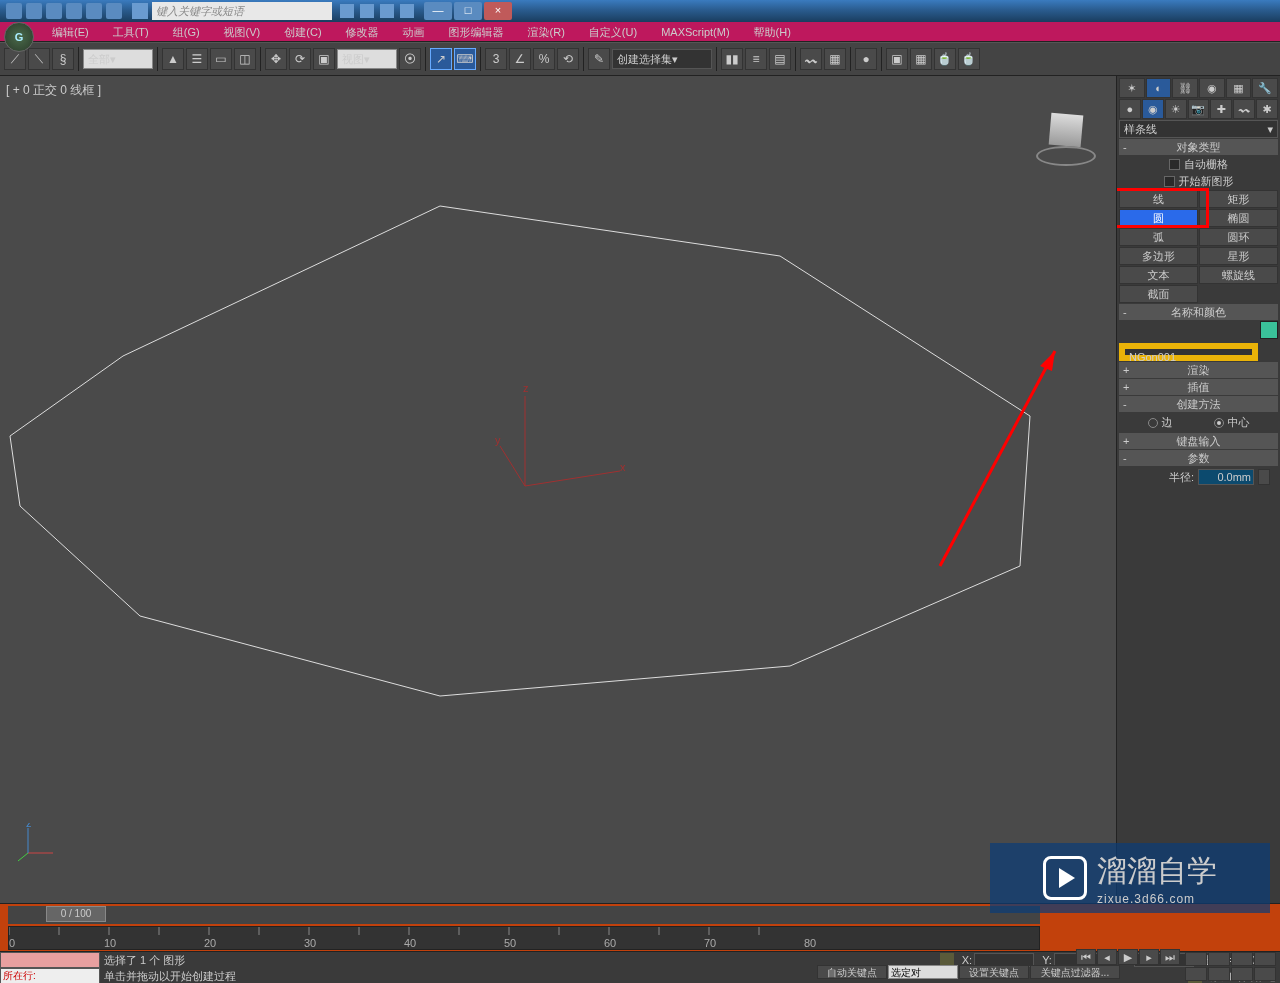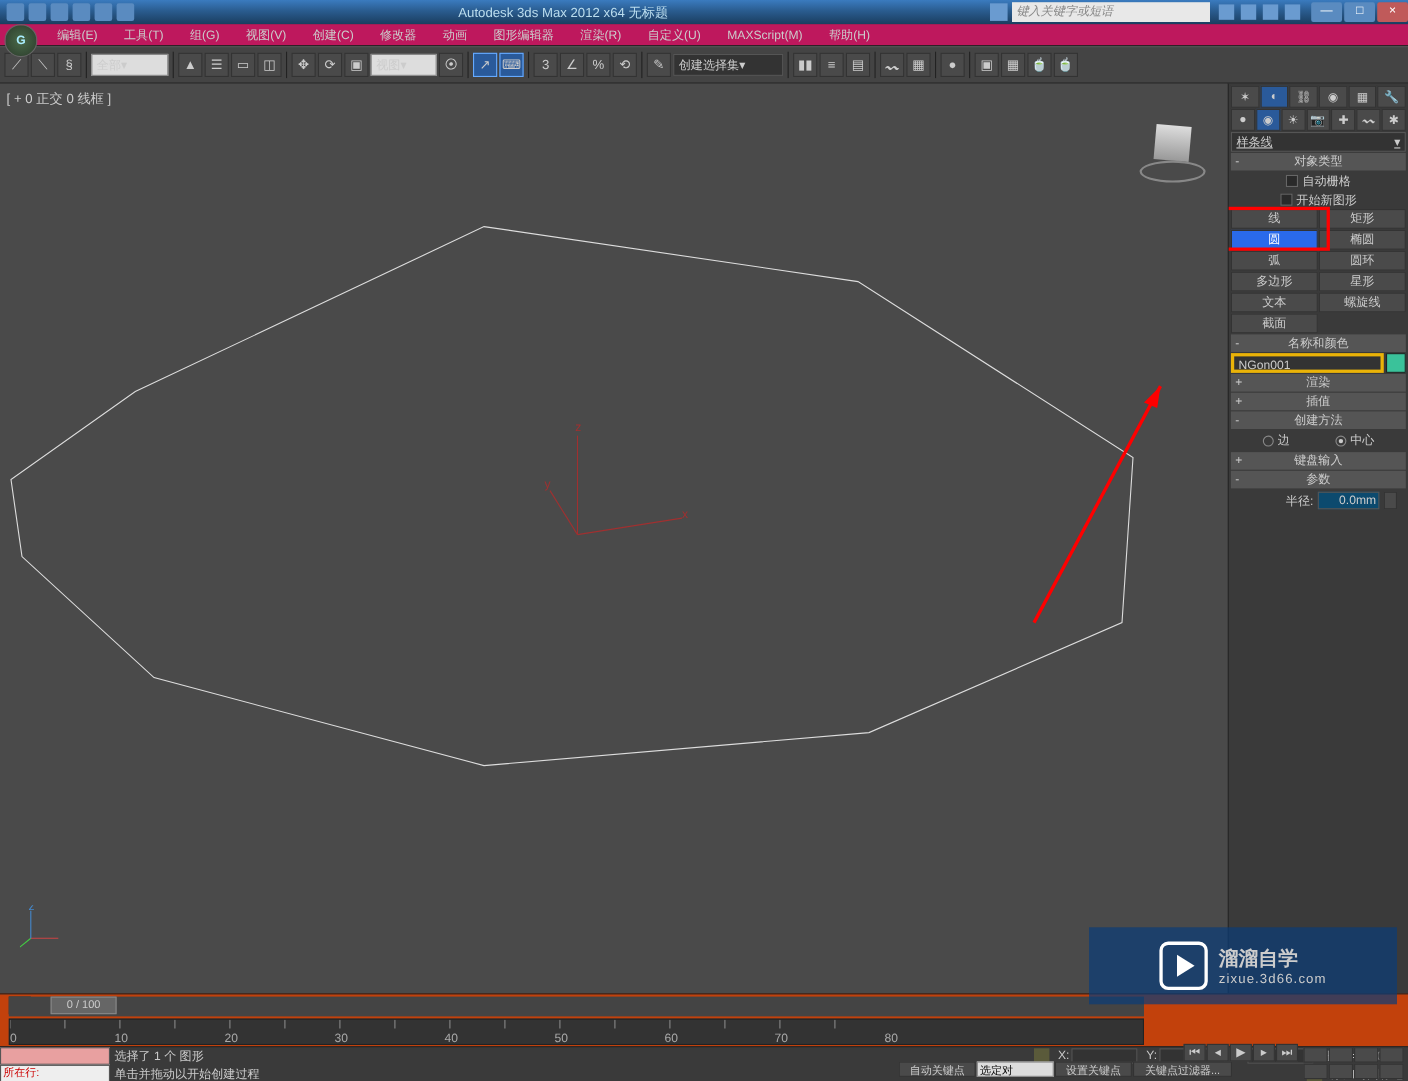--- a/index.html
+++ b/index.html
@@ -27,31 +27,31 @@
 .viewport { flex:1; background:#4a4a4a; position:relative; overflow:hidden; }
 .vp-label { position:absolute; top:6px; left:6px; color:#ccc; font-size:12px; }
 .viewcube { position:absolute; top:30px; right:20px; width:60px; height:60px; }
 .viewcube .ring { width:60px; height:20px; border:2px solid #888; border-radius:50%; position:absolute; bottom:0; }
 .viewcube .cube { width:32px; height:32px; background:linear-gradient(#ddd,#999); position:absolute; top:8px; left:14px; transform:rotate(5deg); }
 .axis-small { position:absolute; bottom:40px; left:18px; }
 .cmd-panel { width:164px; background:#3a3a3a; border-left:1px solid #222; display:flex; flex-direction:column; padding:2px; gap:1px; overflow:hidden; }
 .cp-tabs { display:flex; gap:1px; flex-wrap:wrap; }
 .cp-tab { flex:1; min-width:20px; height:20px; background:#4a4a4a; border:1px solid #333; display:flex;align-items:center;justify-content:center;}
 .cp-tab.sel { background:#2a5a9a; }
-.cp-drop { height:18px; background:#333; border:1px solid #555; display:flex; align-items:center; padding:0 4px; justify-content:space-between;text-decoration:underline; }
+.cp-drop { height:18px; background:#333; border:1px solid #555; display:flex; align-items:center; padding:0 4px; justify-content:space-between; }
 .rollup-hdr { height:16px; background:#555; text-align:center; line-height:16px; color:#ddd; position:relative; }
 .rollup-hdr .pm { position:absolute; left:4px; }
 .chk-row { display:flex; align-items:center; justify-content:center; gap:4px; height:16px; }
 .chk { width:11px; height:11px; background:#2a2a2a; border:1px solid #666; }
 .btn-grid { display:grid; grid-template-columns:1fr 1fr; gap:1px; }
 .pbtn { height:18px; background:#4a4a4a; border:1px solid #333; text-align:center; line-height:16px; color:#ccc; }
 .pbtn.hl { background:#2a6aea; color:#fff; }
 .redbox { position:absolute; border:3px solid red; z-index:10; pointer-events:none; }
 .name-row { display:flex; gap:2px; }
-.name-in { flex:1; height:18px; background:#333; border:3px solid #eab308; padding:0 4px; line-height:16px; }
+.name-in { flex:1; height:18px; background:#333; border:6px solid #eab308; padding:0 4px; line-height:16px;margin-top:22px; }
 .swatch { width:18px; height:18px; background:#3ac29a; border:1px solid #222; }
 .radio-row { display:flex; justify-content:space-around; padding:2px 8px; }
 .radio { display:flex; align-items:center; gap:4px; }
 .rdot { width:10px; height:10px; border:1px solid #888; border-radius:50%; }
 .rdot.on::after { content:""; display:block; width:4px; height:4px; background:#ccc; border-radius:50%; margin:2px; }
 .spin-row { display:flex; align-items:center; justify-content:flex-end; gap:4px; padding:0 8px; height:20px;}
 .spin { width:56px; height:16px; background:#0c4a6e; border:1px solid #555; text-align:right; padding:0 2px; line-height:14px; }
 .spinbtns { width:12px; height:16px; background:#4a4a4a; border:1px solid #333; }
 .timeline { height:48px; background:#c2410c; border-top:1px solid #222; position:relative; }
 .tslider { height:18px; background:#444; position:relative; margin:2px 240px 0 8px; }
@@ -81,21 +81,20 @@
 
 <div class="titlebar">
   <div class="qat">
     <div></div>
     <div></div>
     <div></div>
     <div></div>
     <div></div>
     <div></div>
   </div>
-  <div class="title-text">Autodesk 3ds Max  2012 x64       无标题</div>
   <div style="width:16px;height:16px;background:#6a9bd0;margin:0 4px;"></div>
   <div class="search-box">键入关键字或短语</div>
   <div class="ticons">
     <div></div>
     <div></div>
     <div></div>
     <div></div>
   </div>
   <div class="winbtns">
     <div>—</div>
@@ -380,16 +379,16 @@
   <div></div>
   <div></div>
   <div></div>
   <div></div>
   <div></div>
 </div>
 
 <div class="watermark">
   <div class="play"></div>
   <div>
-    <div style="font-size:18px;font-weight:bold">溜溜自学</div>
+    <div style="font-size:30px;font-weight:normal">溜溜自学</div>
     <div style="font-size:12px;letter-spacing:1px">zixue.3d66.com</div>
   </div>
 </div>
 
 </body></html>

